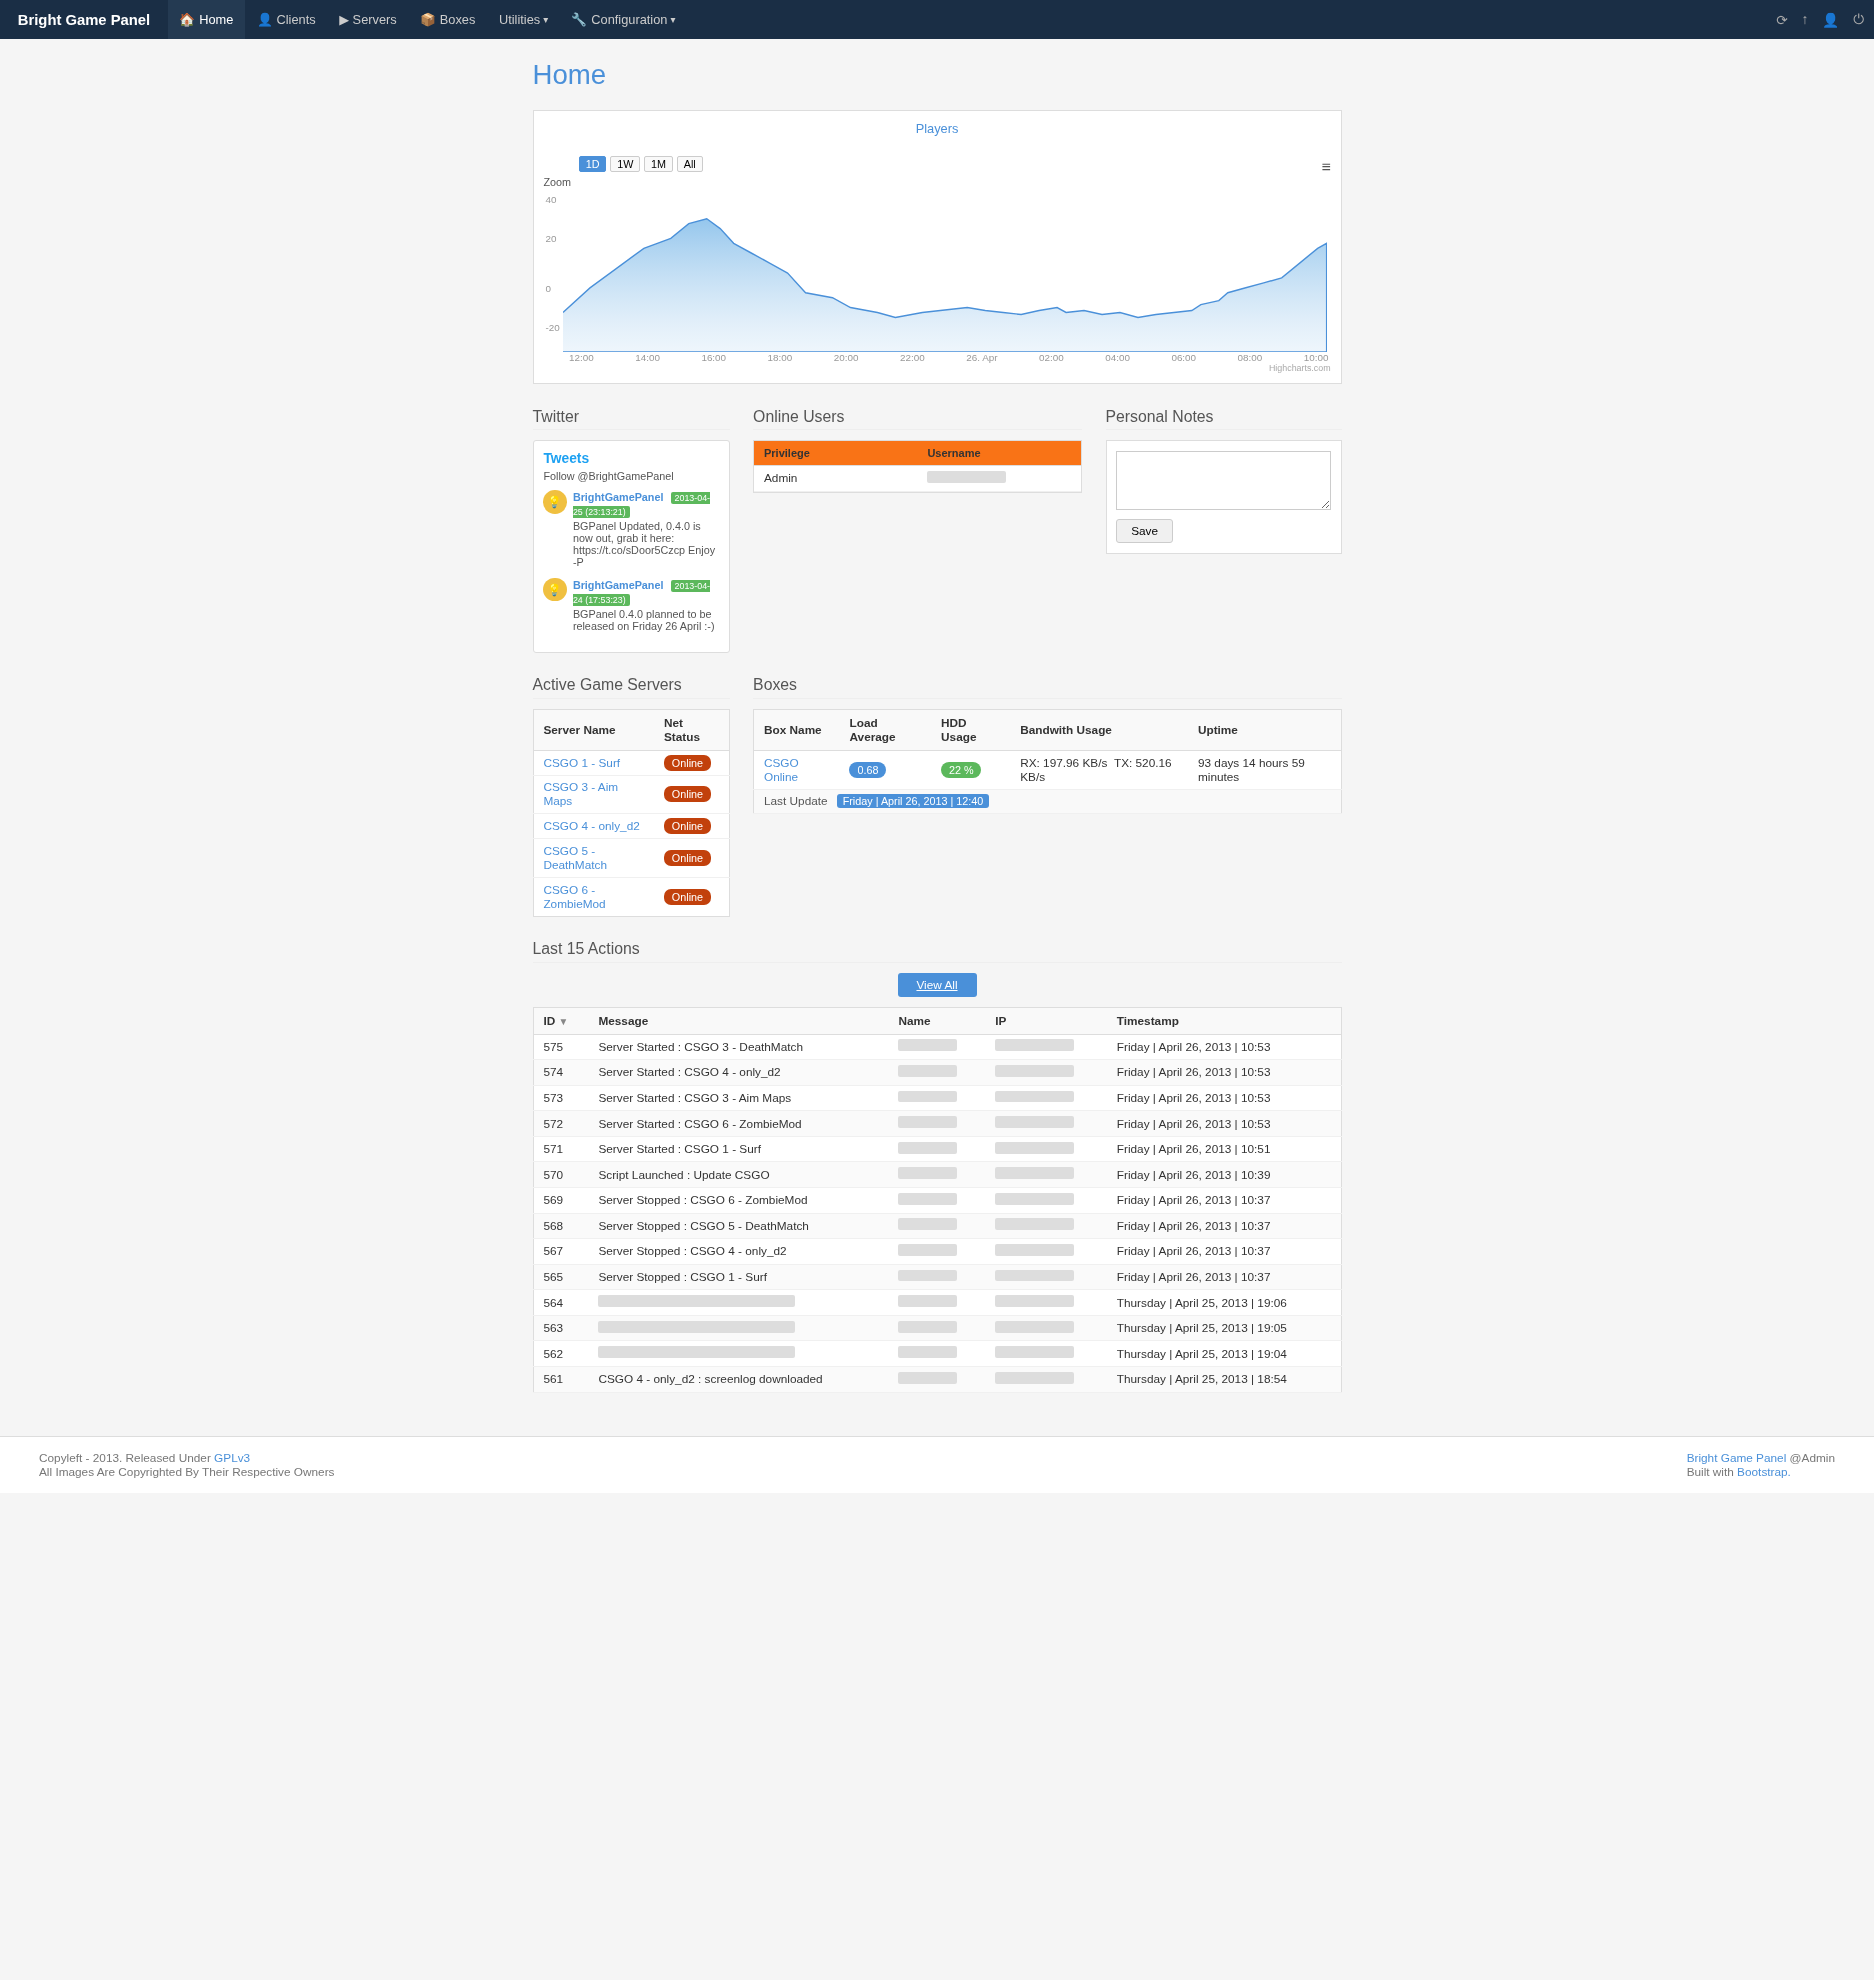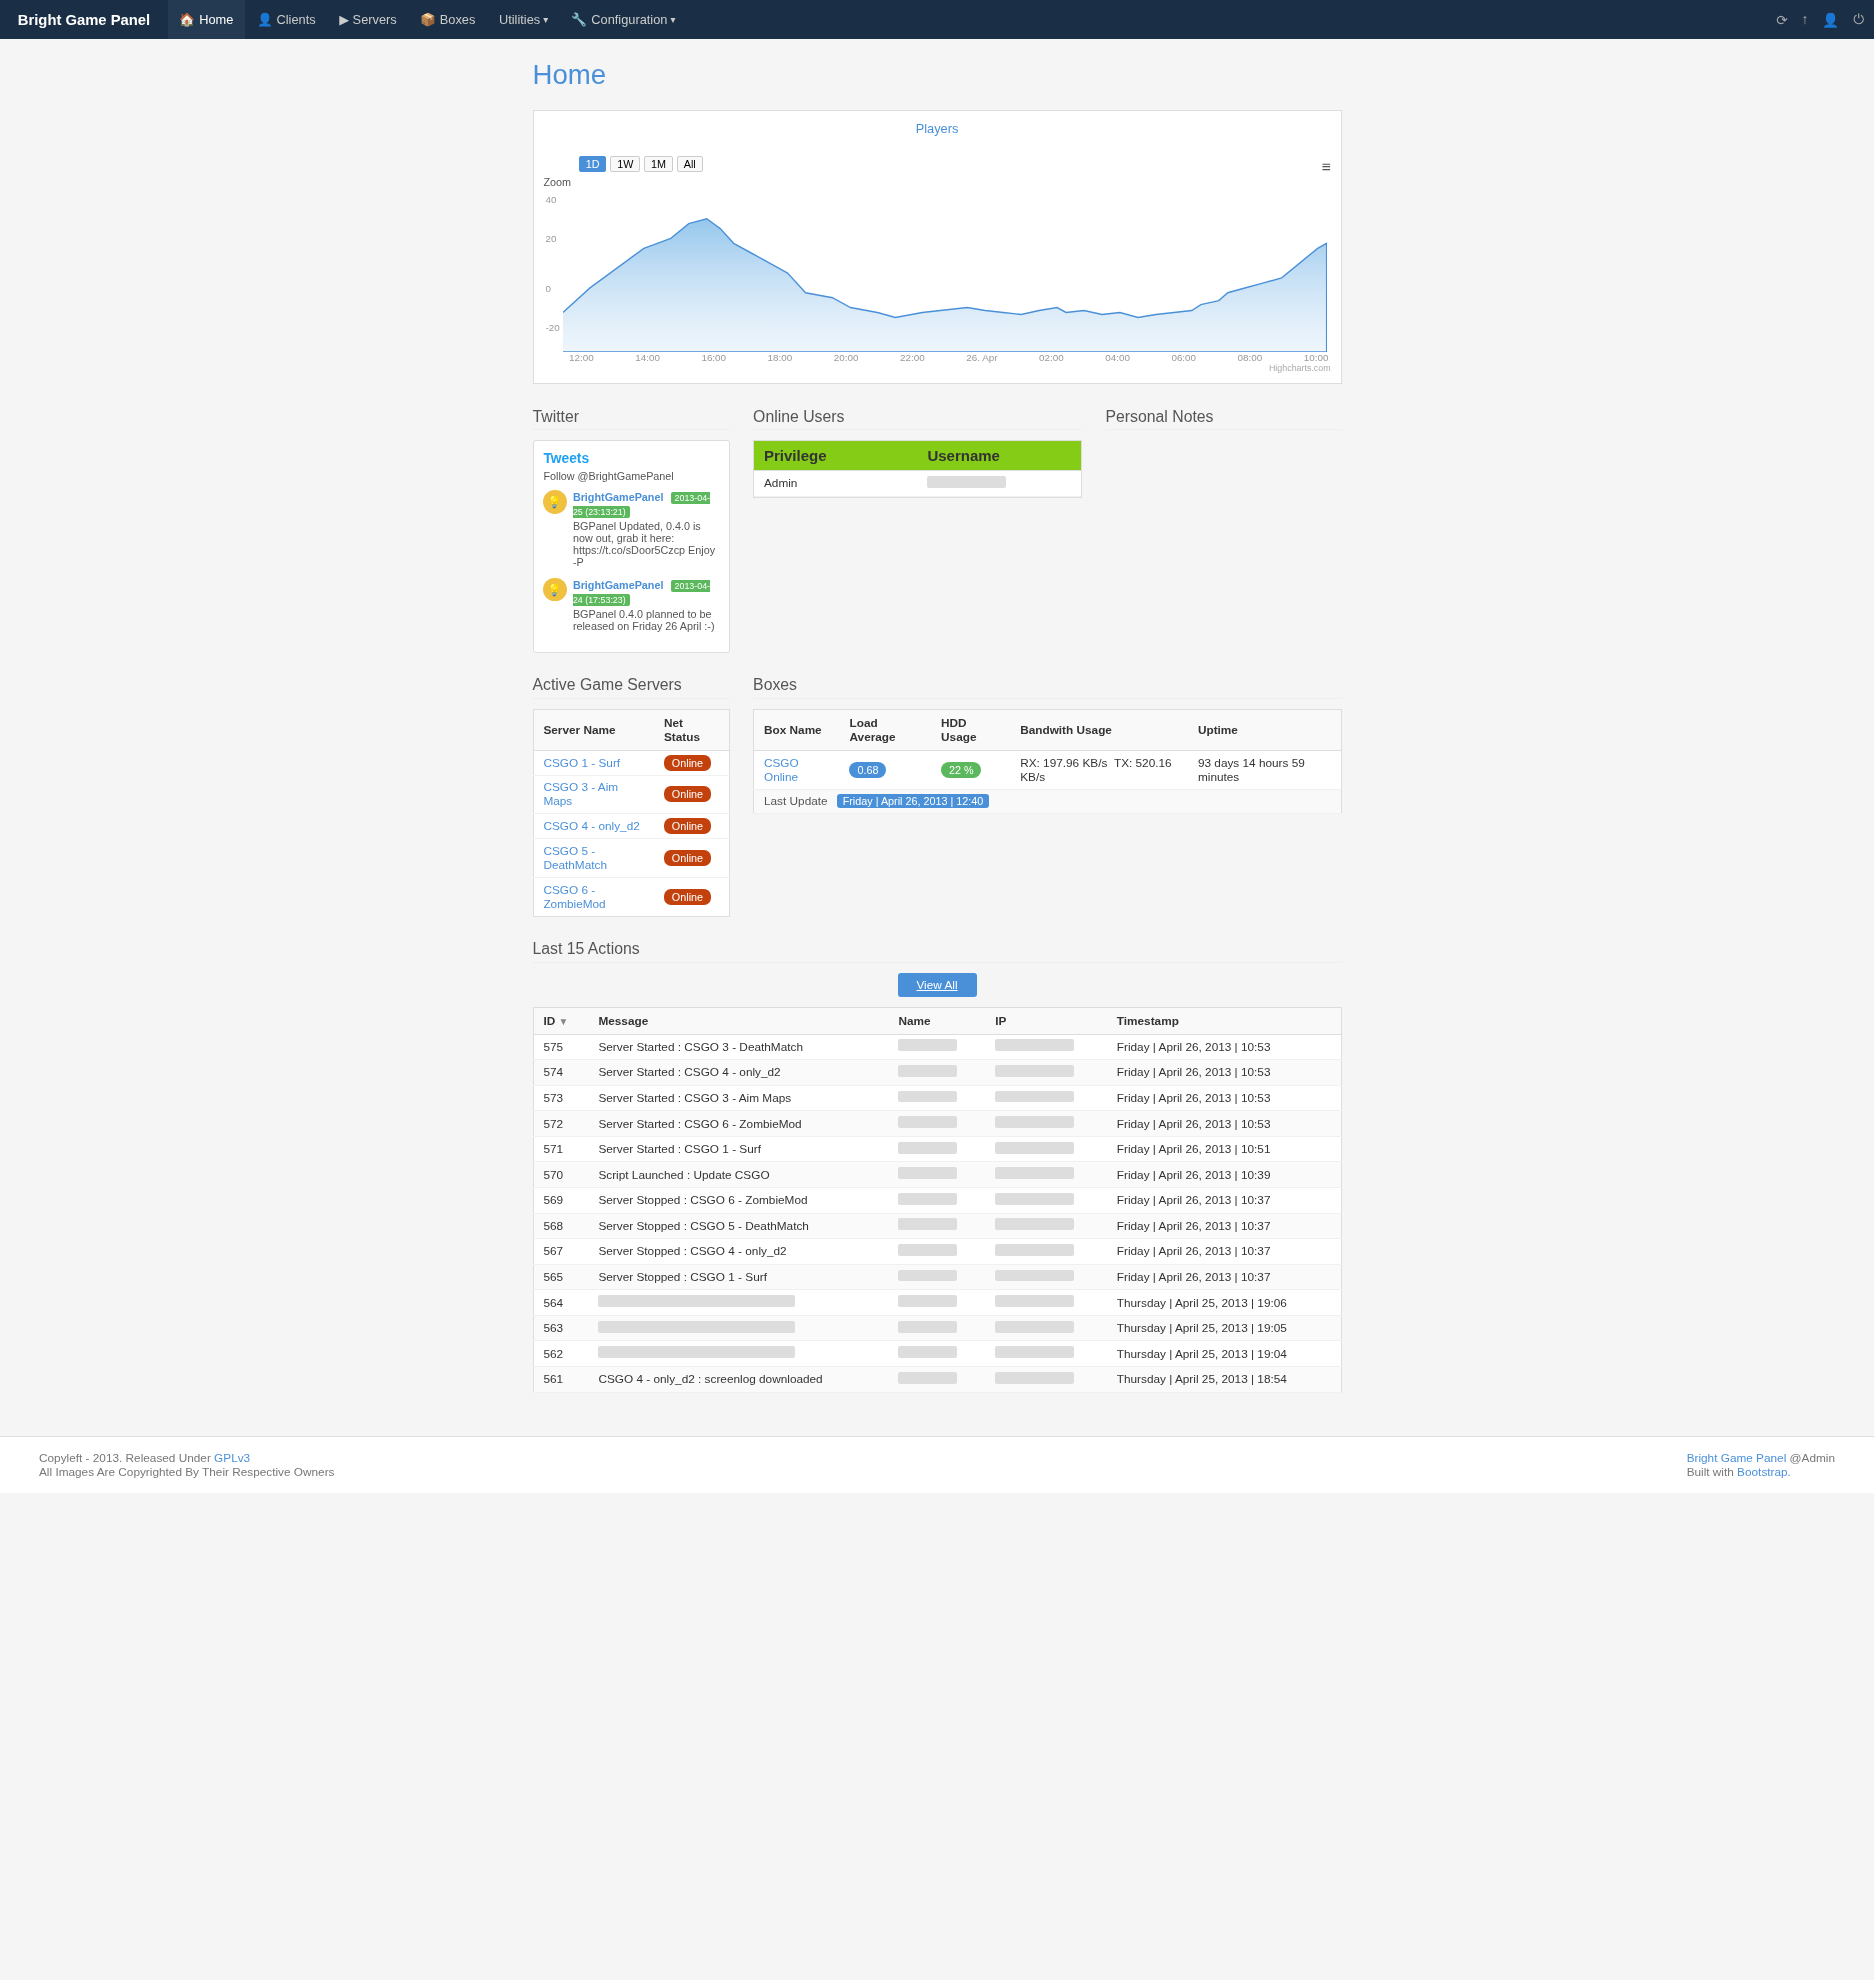--- a/index.html
+++ b/index.html
@@ -78,21 +78,21 @@
     .follow-btn { font-size: 10.8px; color: #555; margin-bottom: 7.9px; }
     .tweet { display: flex; gap: 5.9px; margin-bottom: 9.9px; }
     .tweet-icon { width: 23.6px; height: 23.6px; background: #f0c040; border-radius: 50%; display: flex; align-items: center; justify-content: center; font-size: 11.8px; flex-shrink: 0; }
     .tweet-content { flex: 1; }
     .tweet-user { color: #4a90d9; font-weight: bold; font-size: 10.8px; }
     .tweet-date { background: #5cb85c; color: #fff; font-size: 8.9px; padding: 1px 3.9px; border-radius: 2px; margin-left: 3.9px; }
     .tweet-text { color: #555; font-size: 10.8px; margin-top: 2px; }
 
     
     .online-users-box { background: #fff; border: 1px solid #ddd; }
-    .ou-header { display: flex; background: #84cc16; border-bottom: 1px solid #ddd; font-weight: bold; font-size: 15px; }
+    .ou-header { display: flex; background: #f97316; border-bottom: 1px solid #ddd; font-weight: bold; font-size: 11px; }
     .ou-col { padding: 5.9px 9.9px; flex: 1; }
     .ou-row { display: flex; border-bottom: 1px solid #f0f0f0; }
     .ou-cell { padding: 4.9px 9.9px; flex: 1; font-size: 11.8px; }
     .blurred { background: #ddd; border-radius: 2px; height: 11.8px; display: inline-block; }
 
     
     .notes-box { background: #fff; border: 1px solid #ddd; padding: 9.9px; }
     .notes-textarea { width: 100%; height: 59px; border: 1px solid #ccc; resize: vertical; font-size: 11.8px; padding: 3.9px; }
     .save-btn { margin-top: 5.9px; background: #f0f0f0; border: 1px solid #ccc; padding: 3.9px 13.8px; cursor: pointer; font-size: 11.8px; border-radius: 3px; }
 
@@ -248,20 +248,24 @@
         </div>
         <div class="ou-row">
           <div class="ou-cell">Admin</div>
           <div class="ou-cell"><span class="blurred" style="width:79px;"></span></div>
         </div>
       </div>
     </div>
 
     <div style="flex:0 0 236px;">
       <div class="section-title">Personal Notes</div>
+      <div class="notes-box">
+        <textarea class="notes-textarea" placeholder="" style=""></textarea>
+        <button class="save-btn">Save</button>
+      </div>
     </div>
   </div>
 
   <div class="three-section">
 
     <div class="section-half" style="flex:0 0 197px;">
       <div class="section-title">Active Game Servers</div>
       <table class="ags-table">
         <thead>
           <tr>

